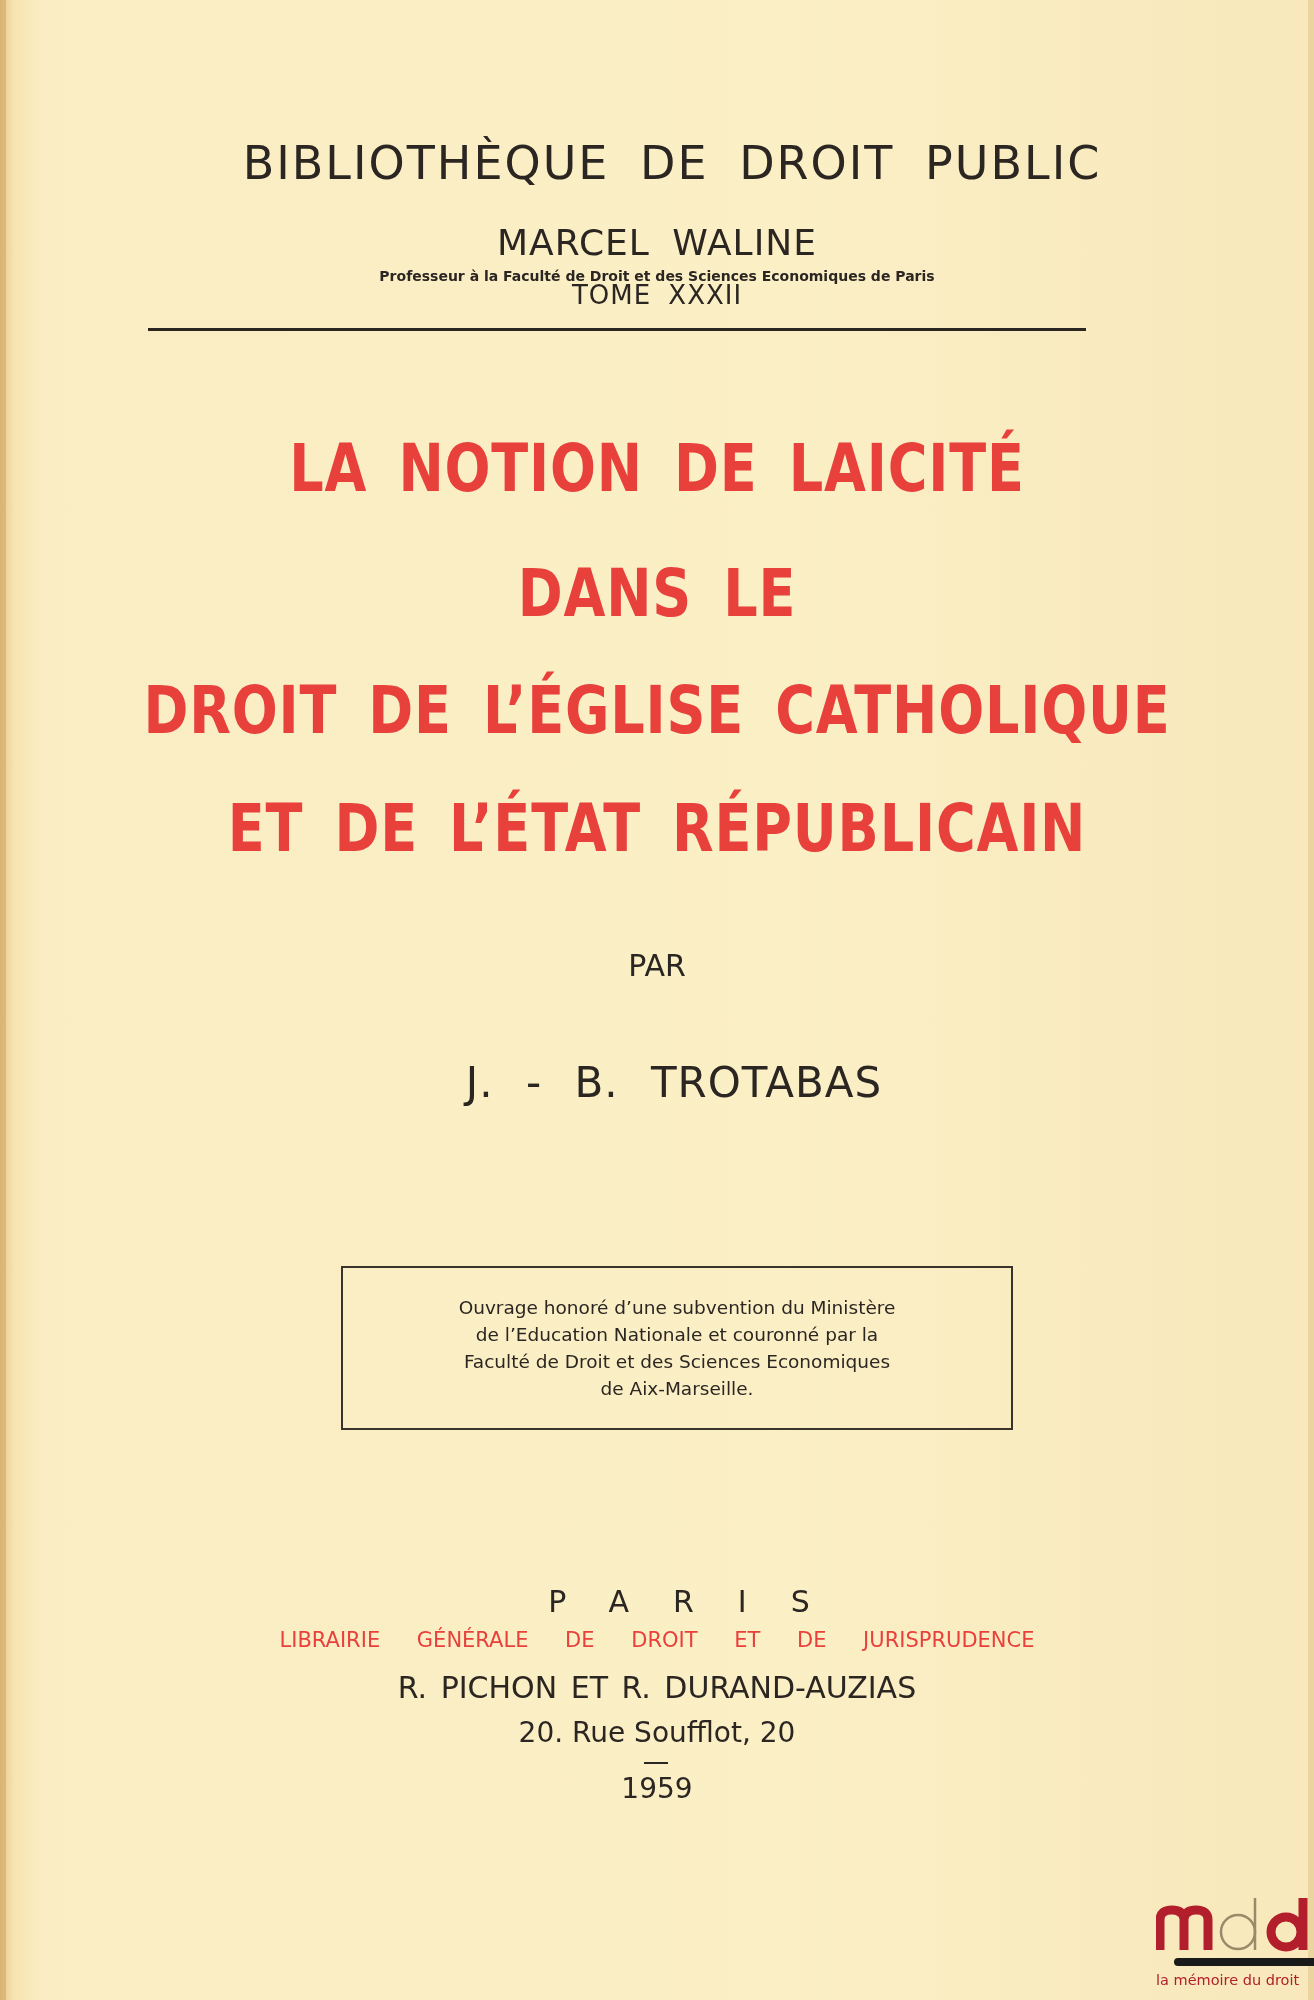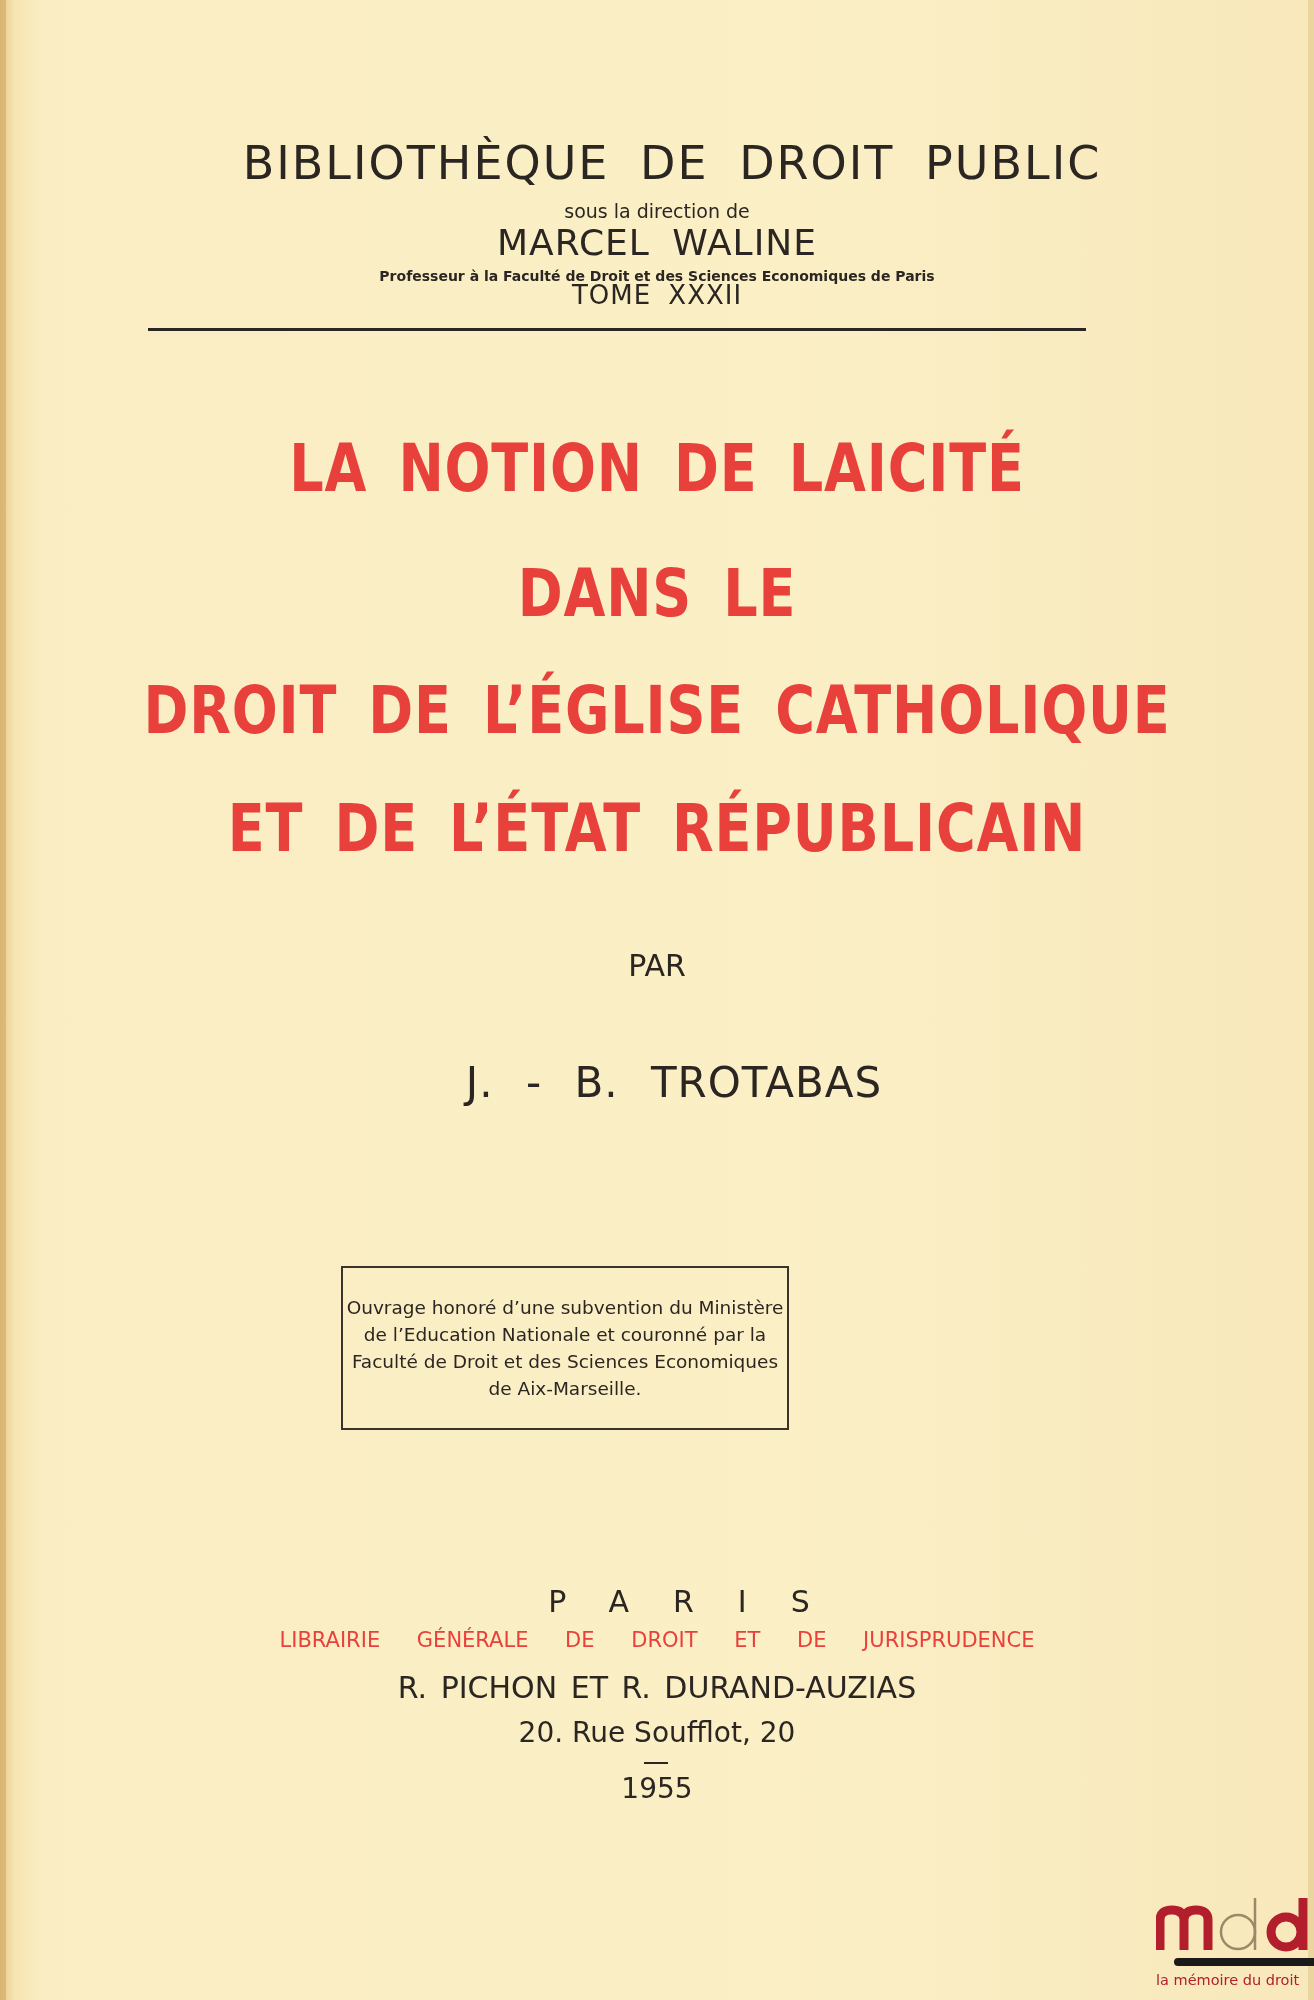--- a/index.html
+++ b/index.html
@@ -26,21 +26,21 @@
   .rule { position: absolute; left: 148px; width: 938px; top: 328px; height: 3px; background: #2b2622; }
 
   .title-line { font-size: 66px; font-weight: bold; letter-spacing: 1px; word-spacing: 14px; transform: scaleX(0.82); }
   .t1 { top: 430px; } .t2 { top: 555px; } .t3 { top: 672px; } .t4 { top: 790px; }
 
   .par { top: 948px; font-size: 30px; }
   .author { top: 1058px; font-size: 42px; letter-spacing: 1px; word-spacing: 18px; padding-left: 17px; }
   .credential { top: 1118px; font-size: 20px; }
 
   .note-box {
-    position: absolute; left: 341px; top: 1266px; width: 448px; height: 164px;
+    position: absolute; left: 341px; top: 1266px; width: 672px; height: 164px;
     border: 2px solid #3a332c; box-sizing: border-box;
     display: flex; flex-direction: column; justify-content: center; align-items: center;
   }
   .note-line { font-size: 18.5px; line-height: 27px; color: #2b2622; text-align: center; white-space: nowrap; }
 
   .paris { top: 1584px; font-size: 30px; letter-spacing: 44px; padding-left: 44px; }
   .librairie { top: 1628px; font-size: 21px; word-spacing: 30px; }
   .pub-names { top: 1670px; font-size: 30px; word-spacing: 4px; }
   .address { top: 1716px; font-size: 28px; }
   .year-dash { position: absolute; left: 644px; top: 1762px; width: 24px; height: 2px; background: #2b2622; }
@@ -52,21 +52,20 @@
   .logo-caption { position: absolute; left: 0; top: 76px; width: 160px; font-size: 14.5px; color: #b21e2b; white-space: nowrap; }
 </style>
 </head>
 <body>
 
 <div class="page">
   <div class="edge-left"></div>
   <div class="edge-right"></div>
 
   <div class="center dark series">BIBLIOTHÈQUE DE DROIT PUBLIC</div>
-  <div class="center dark direction">sous la direction de</div>
   <div class="center dark director">MARCEL WALINE</div>
   <div class="center dark affiliation">Professeur à la Faculté de Droit et des Sciences Economiques de Paris</div>
   <div class="center dark tome">TOME XXXII</div>
   <div class="rule"></div>
 
   <div class="center red title-line t1">LA NOTION DE LAICITÉ</div>
   <div class="center red title-line t2">DANS LE</div>
   <div class="center red title-line t3">DROIT DE L’ÉGLISE CATHOLIQUE</div>
   <div class="center red title-line t4">ET DE L’ÉTAT RÉPUBLICAIN</div>
 
@@ -78,21 +77,21 @@
     <div class="note-line">de l’Education Nationale et couronné par la</div>
     <div class="note-line">Faculté de Droit et des Sciences Economiques</div>
     <div class="note-line">de Aix-Marseille.</div>
   </div>
 
   <div class="center dark paris">PARIS</div>
   <div class="center red librairie">LIBRAIRIE GÉNÉRALE DE DROIT ET DE JURISPRUDENCE</div>
   <div class="center dark pub-names">R. PICHON ET R. DURAND-AUZIAS</div>
   <div class="center dark address">20. Rue Soufflot, 20</div>
   <div class="year-dash"></div>
-  <div class="center dark year">1955</div>
+  <div class="center dark year">1959</div>
 
   <div class="logo">
     <svg class="logo-mark" viewBox="0 0 156 56">
 
       <path d="M4 54 V24 Q4 14 16 14 Q26 14 28 22 Q30 14 40 14 Q52 14 52 24 V54" fill="none" stroke="#b21e2b" stroke-width="9"></path>
       <line x1="28" y1="22" x2="28" y2="54" stroke="#b21e2b" stroke-width="9"></line>
 
       <circle cx="82" cy="36" r="17" fill="none" stroke="#9a8a6a" stroke-width="2.5"></circle>
       <line x1="99" y1="2" x2="99" y2="54" stroke="#9a8a6a" stroke-width="2.5"></line>
 

